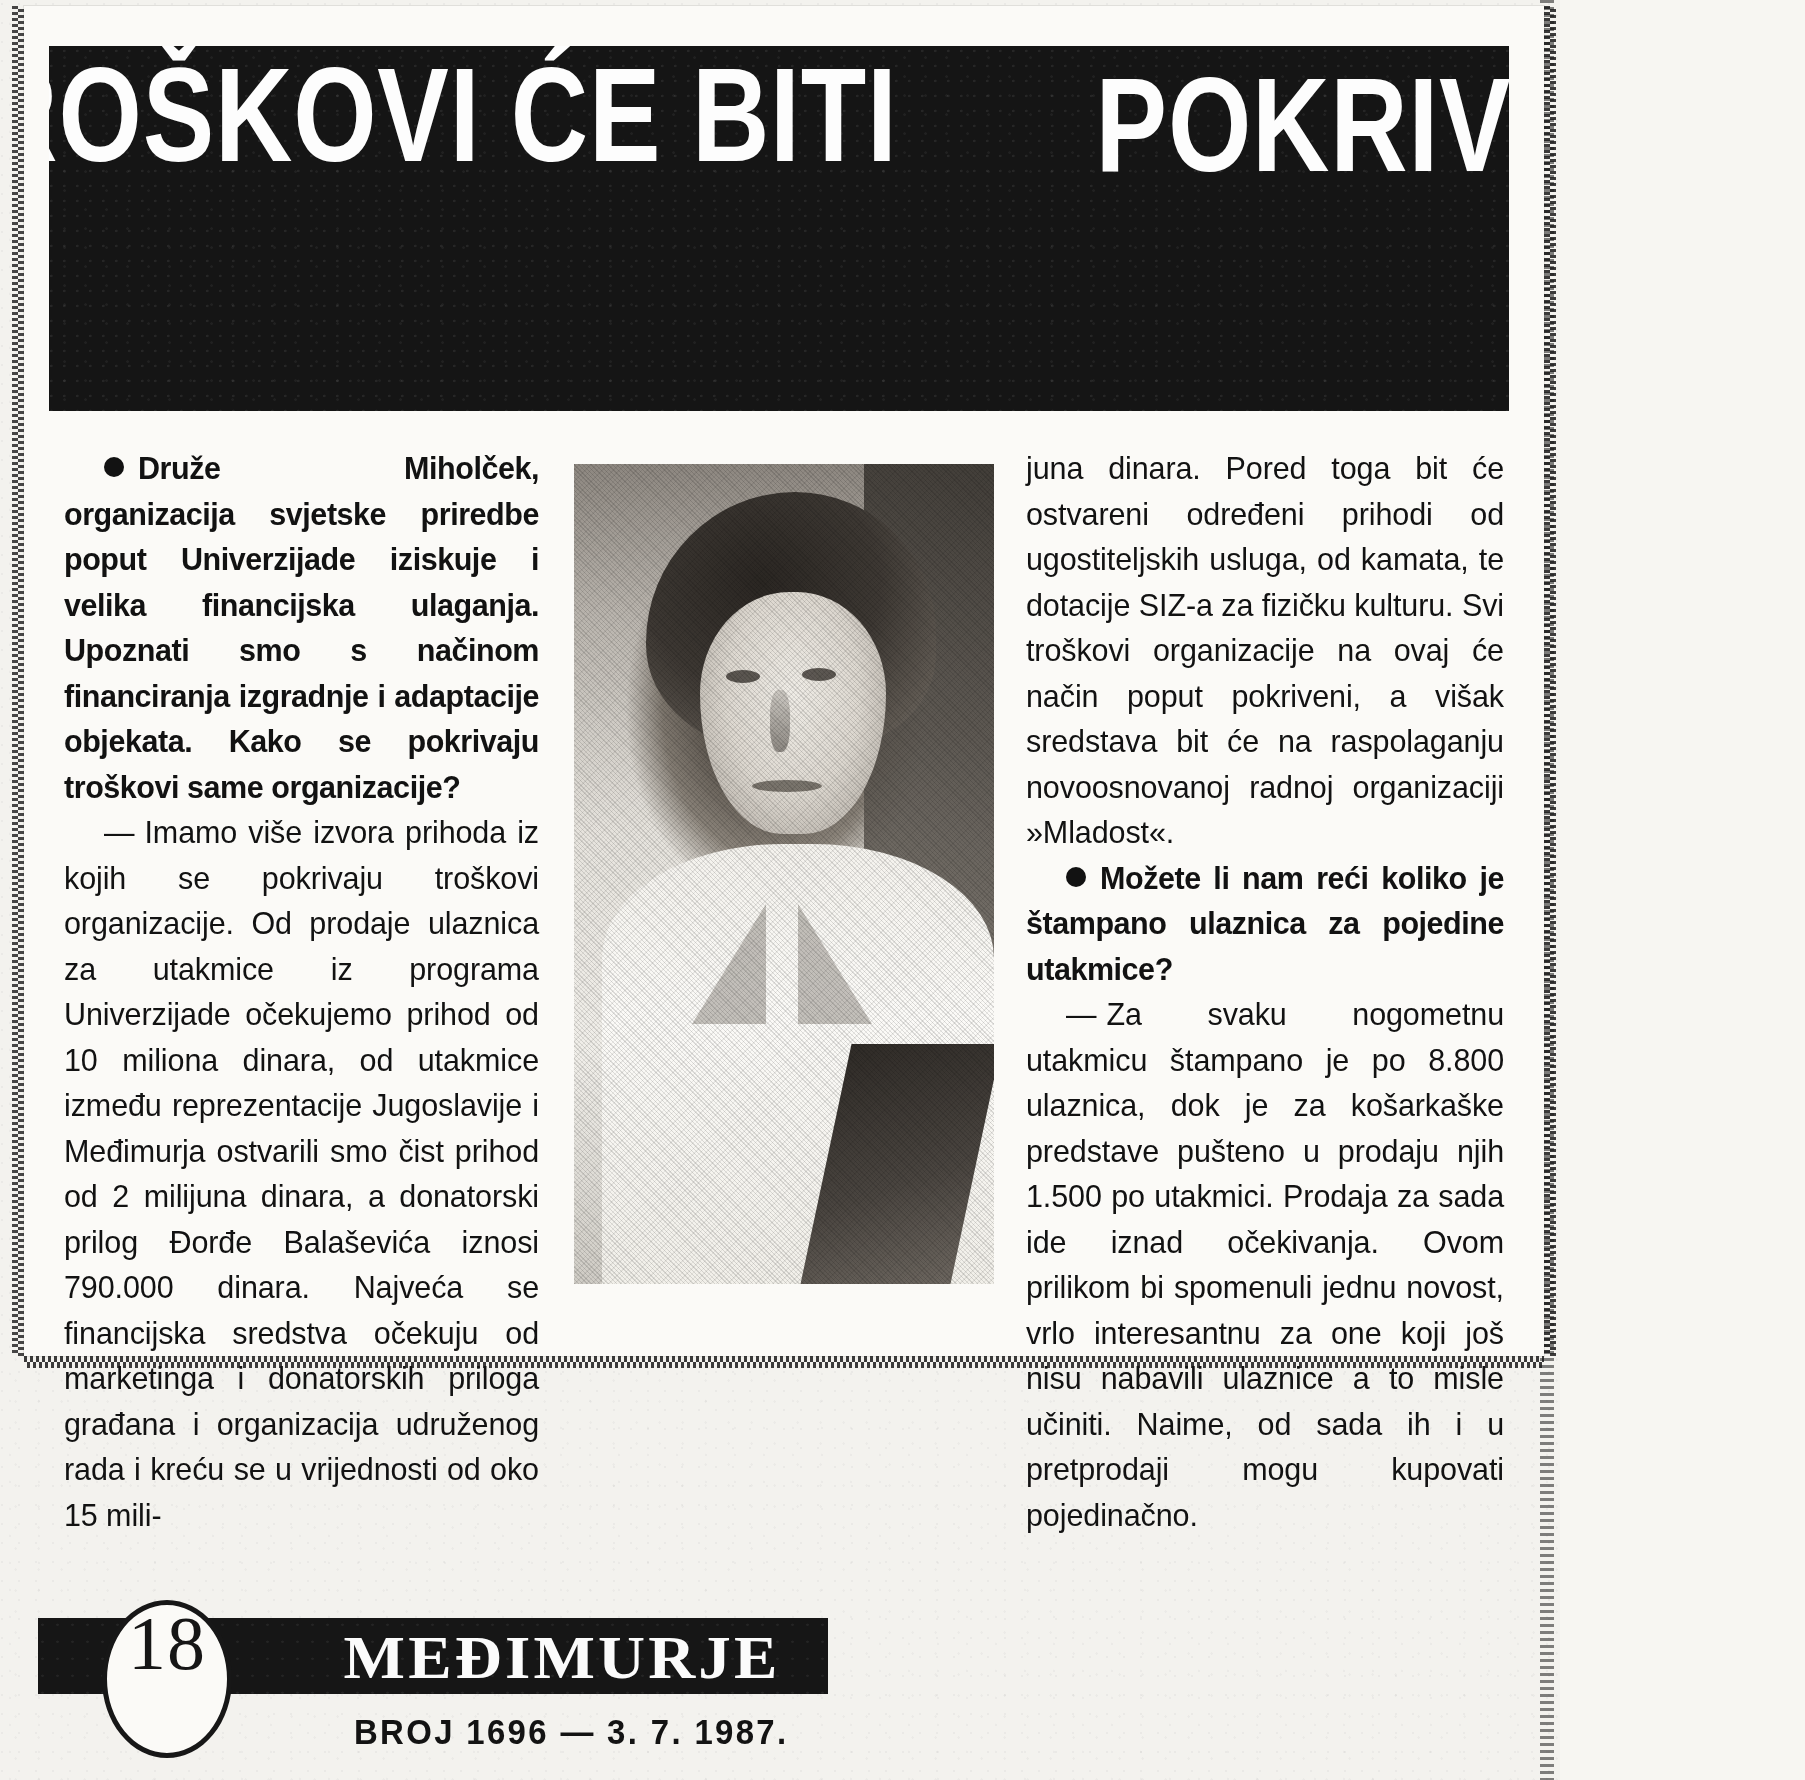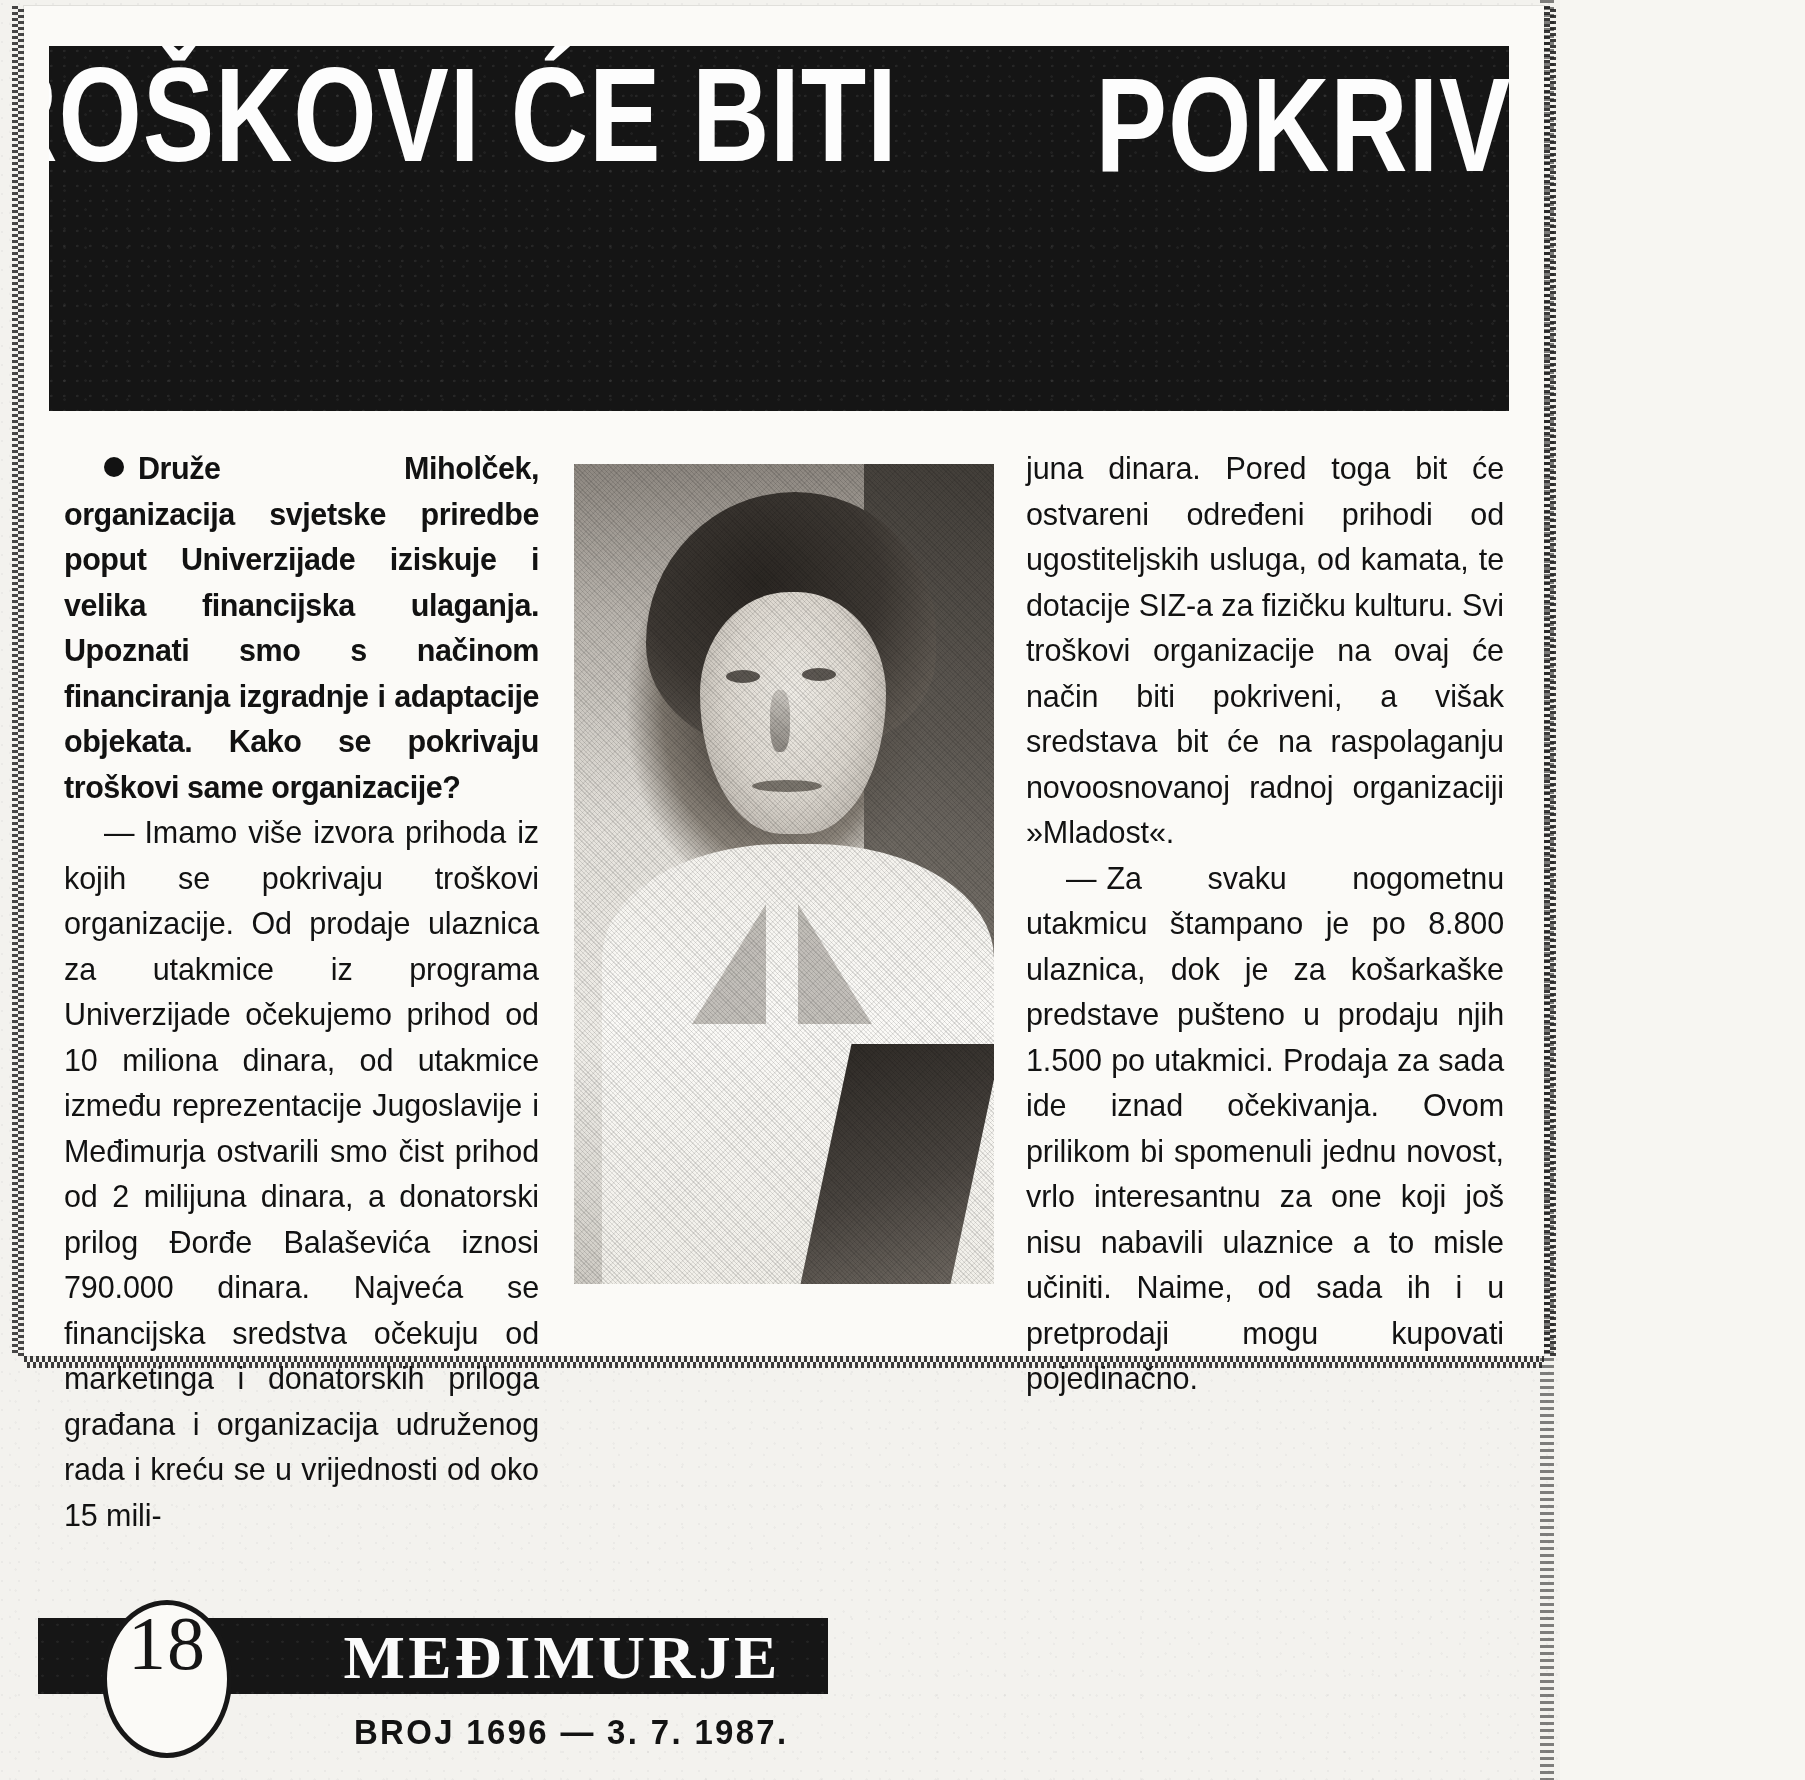--- a/index.html
+++ b/index.html
@@ -412,21 +412,22 @@
             <div class="photo-shirt"></div>
             <div class="photo-collar-l"></div>
             <div class="photo-collar-r"></div>
             <div class="photo-dark-shape"></div>
             <div class="photo-grain"></div>
           </div>
         </div>
 
         <div class="col col-right">
           <div class="col-text">
-            <p class="para a">juna dinara. Pored toga bit će ostvareni određeni prihodi od ugostiteljskih usluga, od kamata, te dotacije SIZ-a za fizičku kulturu. Svi troškovi organizacije na ovaj će način biti pokriveni, a višak sredstava bit će na raspolaganju novoosnovanoj radnoj organizaciji »Mladost«.</p>
+            <p class="para a">juna dinara. Pored toga bit će ostvareni određeni prihodi od ugostiteljskih usluga, od kamata, te dotacije SIZ-a za fizičku kulturu. Svi troškovi organizacije na ovaj će način poput pokriveni, a višak sredstava bit će na raspolaganju novoosnovanoj radnoj organizaciji »Mladost«.</p>
+            <p class="para q"><span class="lead-bullet"></span><span>Možete li nam reći koliko je štampano ulaznica za pojedine utakmice?</span></p>
             <p class="para a"><span class="lead-dash">—</span><span>Za svaku nogometnu utakmicu štampano je po 8.800 ulaznica, dok je za košarkaške predstave pušteno u prodaju njih 1.500 po utakmici. Prodaja za sada ide iznad očekivanja. Ovom prilikom bi spomenuli jednu novost, vrlo interesantnu za one koji još nisu nabavili ulaznice a to misle učiniti. Naime, od sada ih i u pretprodaji mogu kupovati pojedinačno.</span></p>
           </div>
         </div>
 
       </div>
     </div>
   </div>
 
   <div class="footer">
     <div class="masthead-bar"></div>

